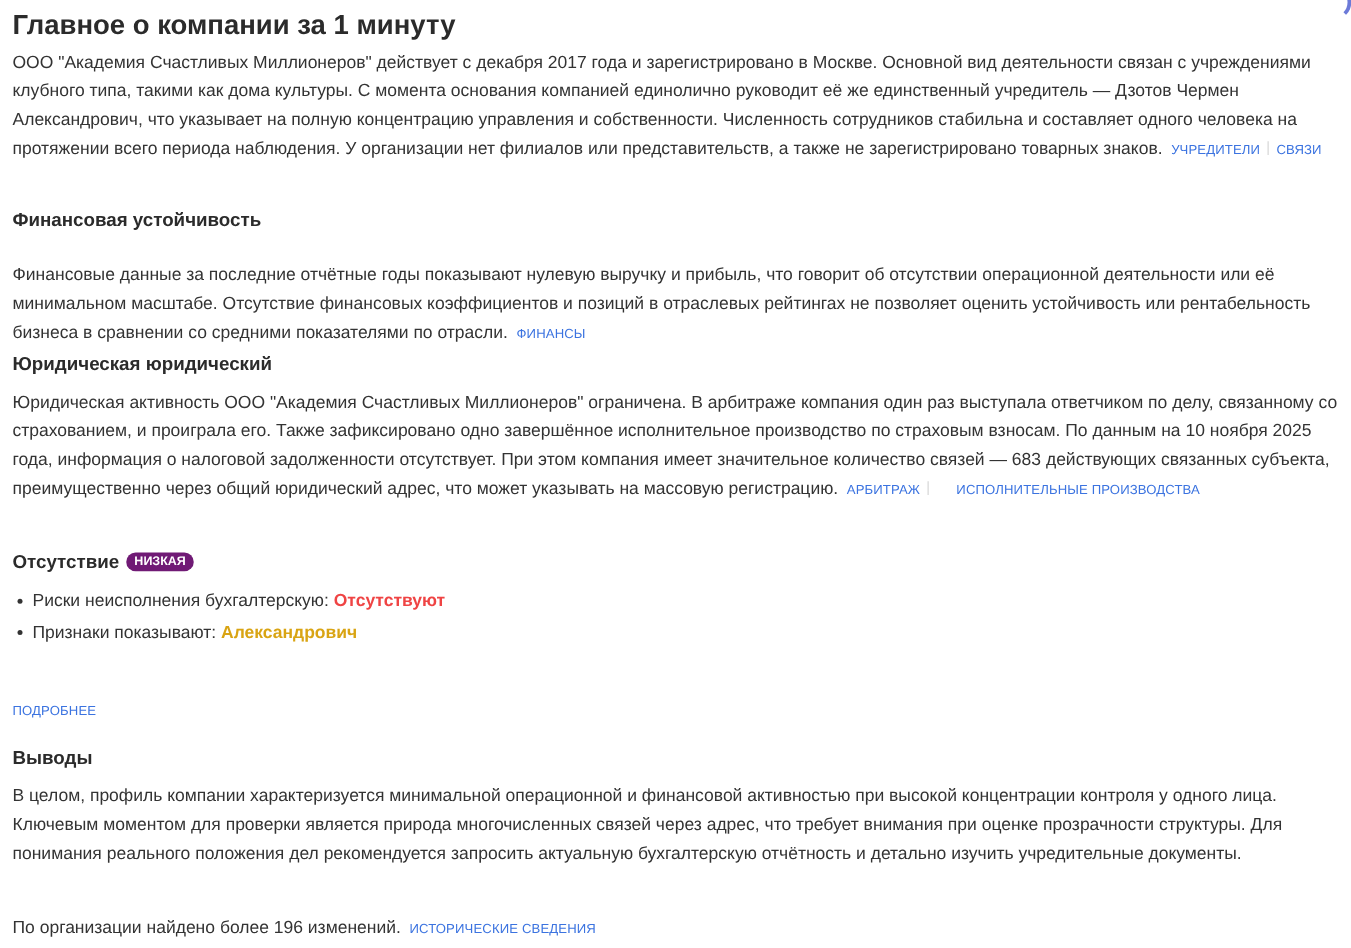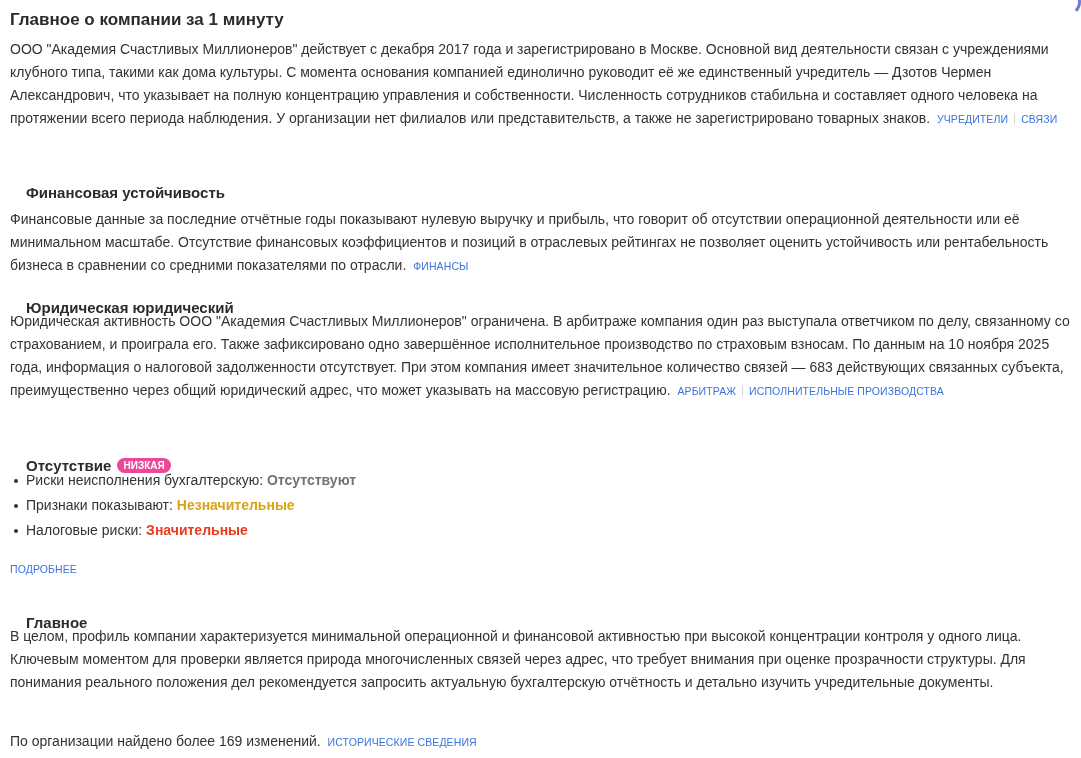--- a/index.html
+++ b/index.html
@@ -4,43 +4,43 @@
 <style>
   html, body { margin: 0; padding: 0; background: #ffffff; }
   body {
     width: 1081px; height: 758px; overflow: hidden; position: relative;
     font-family: "Liberation Sans", "DejaVu Sans", sans-serif;
     color: #333333;
   }
   .wrap { position: absolute; left: 10px; top: 0; width: 1065px; }
   h2.title {
     margin: 0; position: absolute; top: 8px; left: 0;
-    font-size: 17px; font-weight: bold; color: #2b2b2b; line-height: 24px;
+    font-size: 22px; font-weight: bold; color: #2b2b2b; line-height: 24px;
   }
   h3.sec {
-    margin: 16px; position: absolute; left: 0;
+    margin: 0; position: absolute; left: 0;
     font-size: 15px; font-weight: bold; color: #2b2b2b; line-height: 22px;
   }
   p.txt {
     margin: 0; position: absolute; left: 0; width: 1060px;
     font-size: 14px; line-height: 23px; color: #333333;
   }
   .lnk {
     font-size: 10.5px; font-weight: normal; color: #3b73e0; text-transform: uppercase;
     cursor: pointer; letter-spacing: 0.1px; margin-left: 3px;
   }
   .sep { display: inline-block; width: 1px; height: 11px; background: #d7d7d7; margin: 0 6px; vertical-align: -1px; }
   .badge {
-    display: inline-block; background: #ec4899; color: #fff; font-size: 10px; font-weight: bold;
+    display: inline-block; background: #701a75; color: #fff; font-size: 10px; font-weight: bold;
     border-radius: 8px; padding: 1px 6px; line-height: 13px; vertical-align: 2px; margin-left: 2px;
   }
   ul.risks { margin: 0; padding: 0; list-style: none; position: absolute; left: 0; top: 468px; }
   ul.risks li { font-size: 14px; line-height: 25px; color: #333; padding-left: 16px; position: relative; }
   ul.risks li::before { content: ""; position: absolute; left: 4px; top: 11px; width: 4px; height: 4px; border-radius: 50%; background: #333; }
-  .v-green { color: #737373; font-weight: bold; }
+  .v-green { color: #ef4444; font-weight: bold; }
   .v-yellow { color: #d9a413; font-weight: bold; }
   .v-red { color: #ec3b1f; font-weight: bold; }
   .corner {
     position: absolute; right: -6px; top: -12px; width: 22px; height: 22px;
     border-radius: 50%; border: 3px solid #6c7ad8; border-color: transparent #6c7ad8 transparent transparent;
   }
 </style>
 </head>
 <body>
 
@@ -56,36 +56,35 @@
 
   <h3 class="sec" style="top:166px;">Финансовая устойчивость</h3>
   <p class="txt" style="top:208px;">
     <span>Финансовые данные за последние отчётные годы показывают нулевую выручку и прибыль, что говорит об отсутствии операционной деятельности или её минимальном масштабе. Отсутствие финансовых коэффициентов и позиций в отраслевых рейтингах не позволяет оценить устойчивость или рентабельность бизнеса в сравнении со средними показателями по отрасли.</span>
     <span class="lnk">Финансы</span>
   </p>
 
   <h3 class="sec" style="top:281px;">Юридическая юридический</h3>
   <p class="txt" style="top:310px;">
     <span>Юридическая активность ООО "Академия Счастливых Миллионеров" ограничена. В арбитраже компания один раз выступала ответчиком по делу, связанному со страхованием, и проиграла его. Также зафиксировано одно завершённое исполнительное производство по страховым взносам. По данным на 10 ноября 2025 года, информация о налоговой задолженности отсутствует. При этом компания имеет значительное количество связей — 683 действующих связанных субъекта, преимущественно через общий юридический адрес, что может указывать на массовую регистрацию.</span>
-    <span class="lnk">Арбитраж</span><span class="sep"></span><span class="lnk" style="margin-left:0">Исполнительные производства</span>
+    <span class="lnk">Арбитраж</span><span class="sep"></span><span class="lnk" style="margin-left:16px">Исполнительные производства</span>
   </p>
 
   <h3 class="sec" style="top:439px;">
     <span>Отсутствие</span>
     <span class="badge">НИЗКАЯ</span>
   </h3>
 
   <ul class="risks">
     <li><span>Риски неисполнения бухгалтерскую:</span> <span class="v-green">Отсутствуют</span></li>
-    <li><span>Признаки показывают:</span> <span class="v-yellow">Незначительные</span></li>
-    <li><span>Налоговые риски:</span> <span class="v-red">Значительные</span></li>
+    <li><span>Признаки показывают:</span> <span class="v-yellow">Александрович</span></li>
   </ul>
 
   <span class="lnk" style="position:absolute; top:563px; left:0; margin-left:0;">Подробнее</span>
 
-  <h3 class="sec" style="top:596px;">Главное</h3>
+  <h3 class="sec" style="top:596px;">Выводы</h3>
   <p class="txt" style="top:625px;">В целом, профиль компании характеризуется минимальной операционной и финансовой активностью при высокой концентрации контроля у одного лица. Ключевым моментом для проверки является природа многочисленных связей через адрес, что требует внимания при оценке прозрачности структуры. Для понимания реального положения дел рекомендуется запросить актуальную бухгалтерскую отчётность и детально изучить учредительные документы.</p>
 
   <p class="txt" style="top:730px;">
-    <span>По организации найдено более 169 изменений.</span>
+    <span>По организации найдено более 196 изменений.</span>
     <span class="lnk">Исторические сведения</span>
   </p>
 </div>
 
 </body></html>

